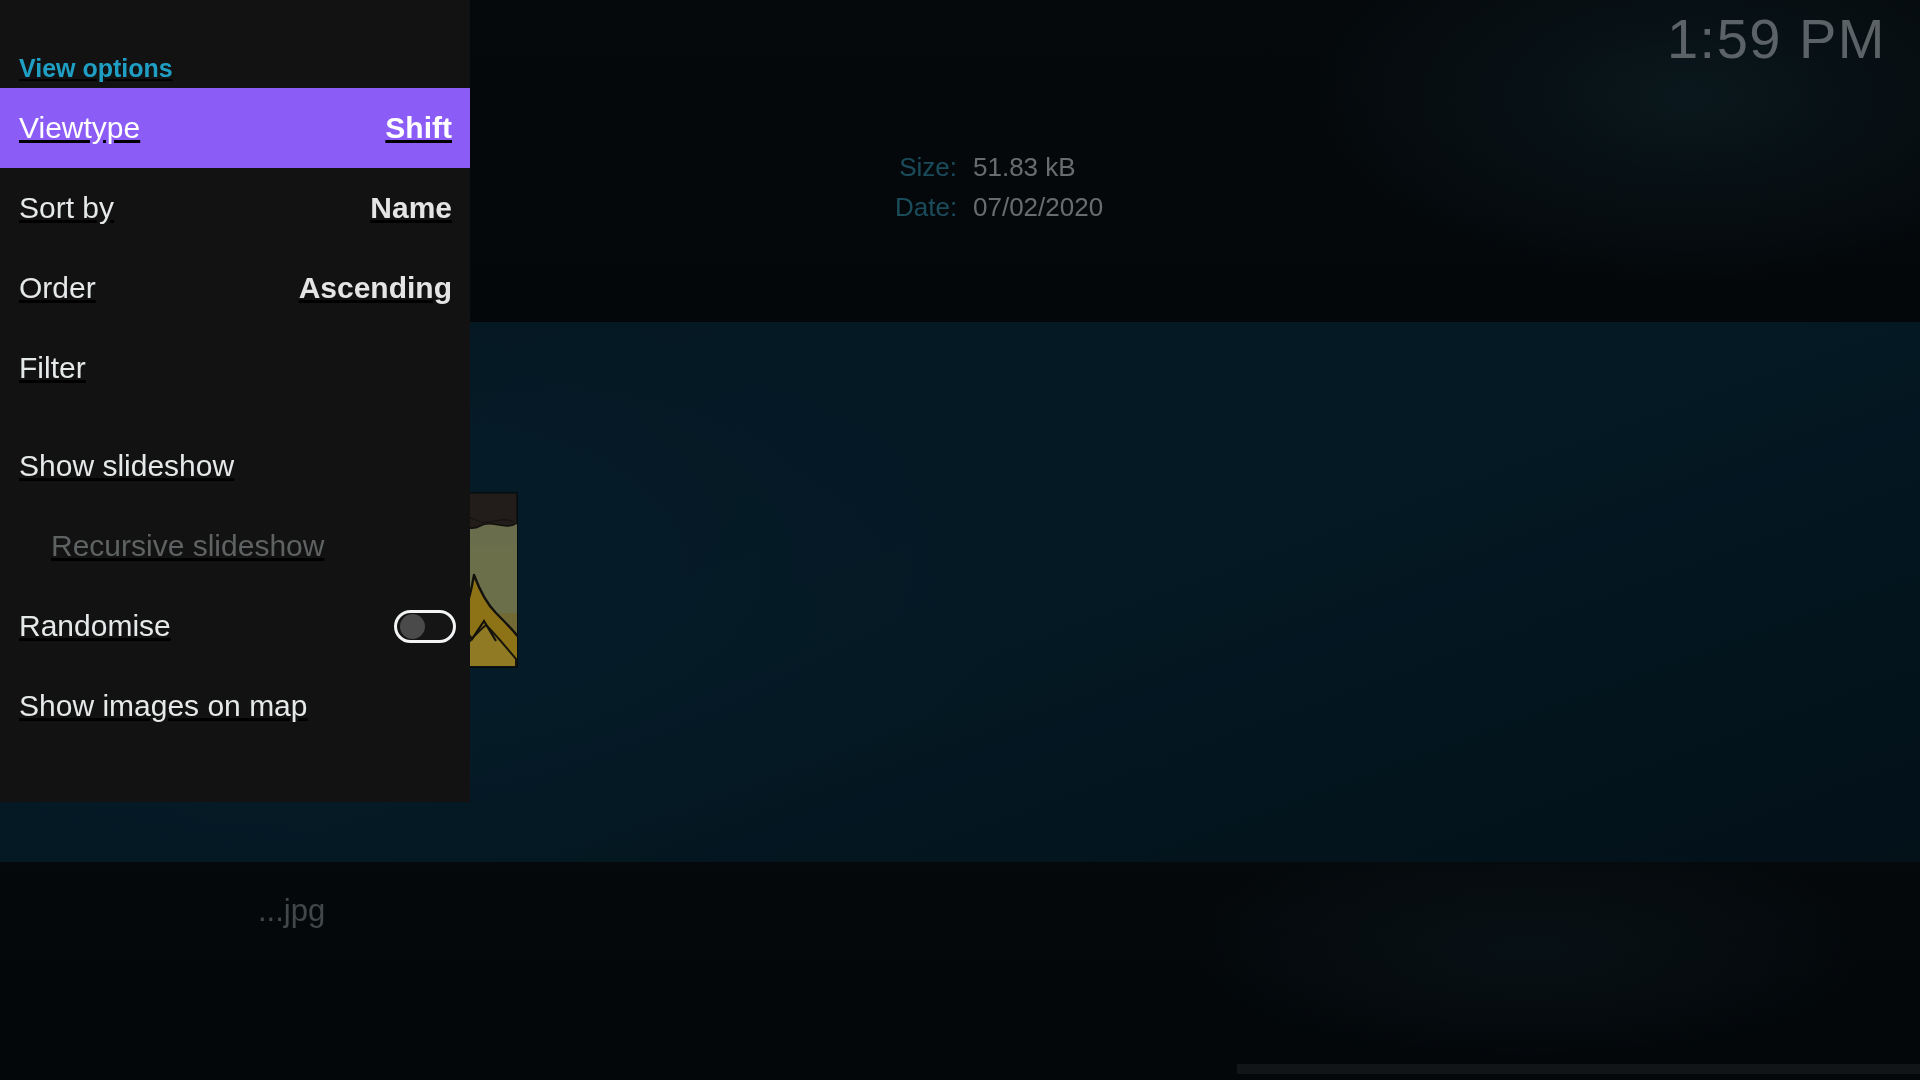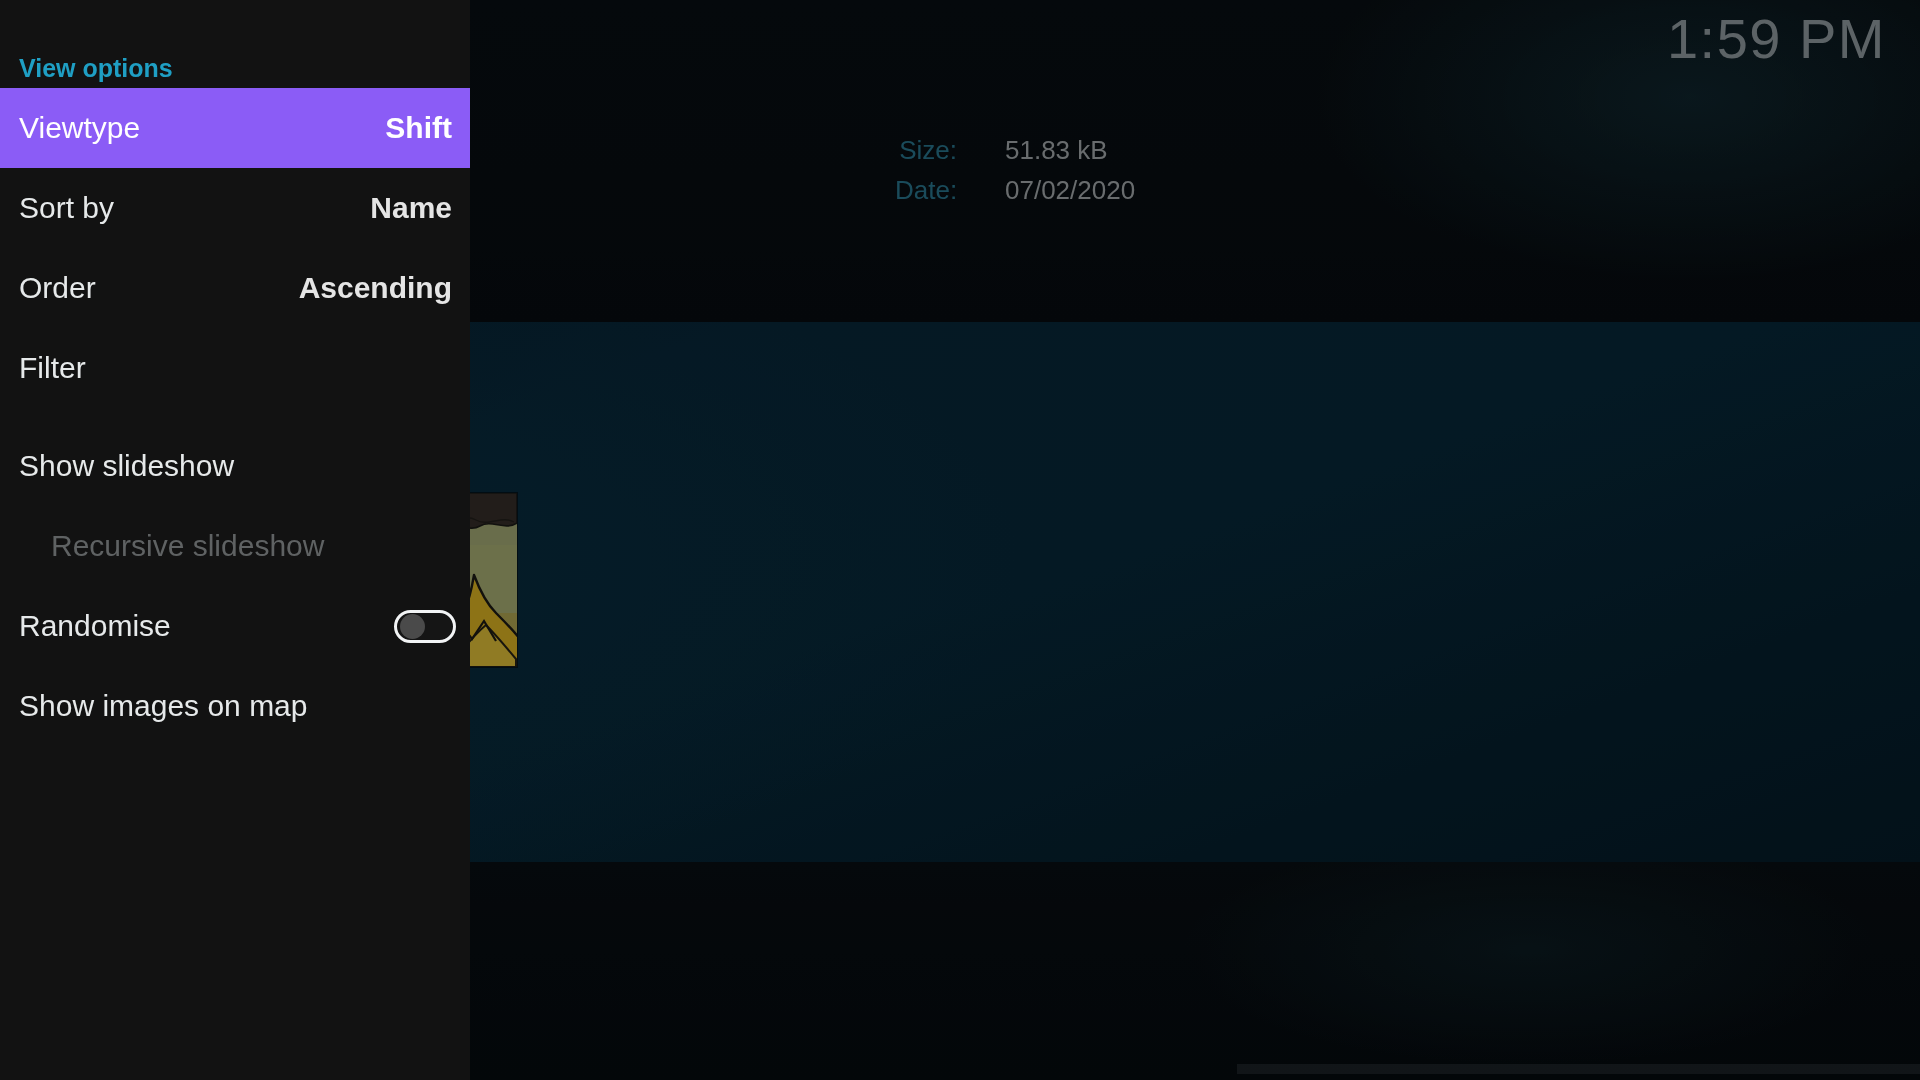--- a/index.html
+++ b/index.html
@@ -47,30 +47,30 @@
 
   .clock {
     position:absolute; right:34px; top:6px;
     font-size:56px; font-weight:300; letter-spacing:1.5px;
     color:#9ea7ab;
     white-space:nowrap;
   }
 
   
   .info-block {
-    position:absolute; left:895px; top:130px;
+    position:absolute; left:895px; top:147px;
     font-size:26px; line-height:40px;
   }
   .info-row { display:flex; }
   .info-label {
     color:#2c7f98;
     width:78px; text-align:right; padding-right:16px;
     font-weight:400;
   }
-  .info-value { color:#b3b7b8; font-weight:400; white-space:nowrap;margin-left:32px; }
+  .info-value { color:#b3b7b8; font-weight:400; white-space:nowrap; }
 
   
   .bg-panel {
     position:absolute; left:0px; top:322px; width:1920px; height:540px;
     background:linear-gradient(160deg,#062231 0%,#07283a 22%,#06293a 50%,#05202e 78%,#041b27 100%);
   }
   .bg-panel-shade {
     position:absolute; inset:0;
     background:radial-gradient(ellipse 900px 420px at 18% 45%, rgba(10,52,72,0.45), rgba(4,24,34,0) 75%);
   }
@@ -107,22 +107,23 @@
 
   
   .scrim {
     position:absolute; inset:0;
     background:rgba(2,5,7,0.42);
   }
 
   
   .dialog {
     position:absolute; left:0; top:0;
-    width:470px; height:1080px;
+    width:470px; height:802px;
     background:#121212;
+    text-decoration:underline;
   }
 
   .dlg-group-head {
     color:#1f9fc4;
     font-size:25px; font-weight:700;
     padding-left:19px;
     display:flex; align-items:center;
     height:40px;
   }
 

